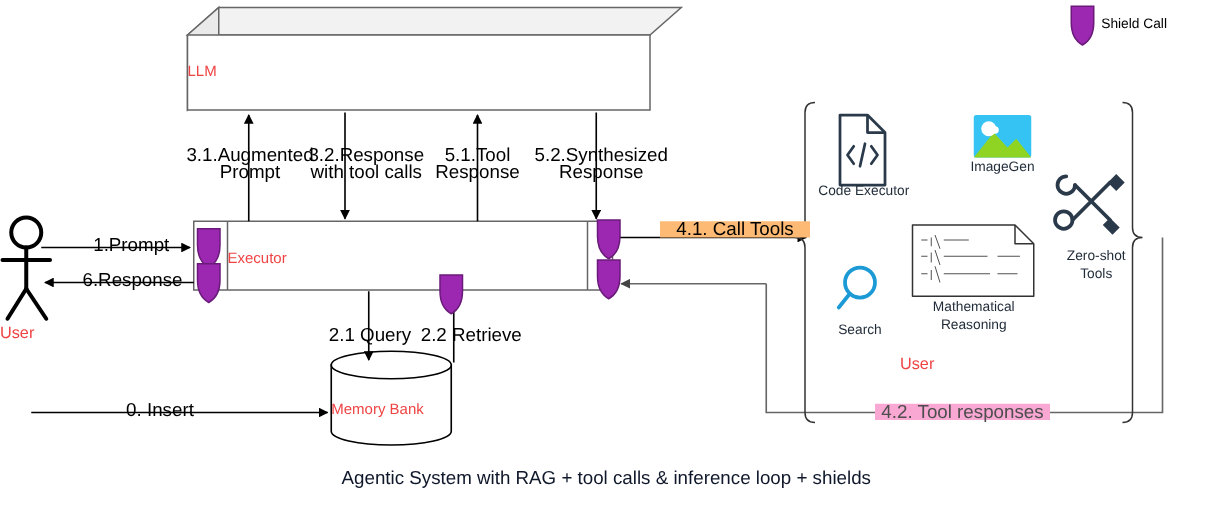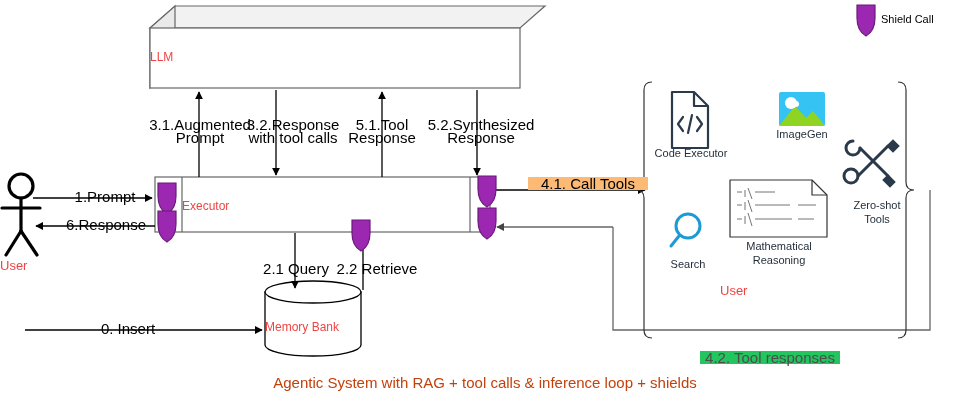--- a/index.html
+++ b/index.html
@@ -4,21 +4,21 @@
 <style>
   html,body{margin:0;padding:0;background:#ffffff;}
   body{width:970px;height:411px;position:relative;
        font-family:"Liberation Sans","DejaVu Sans",sans-serif;color:#000;
        overflow:hidden;}
   .lbl{position:absolute;font-size:15px;line-height:13px;color:#000;text-align:center;white-space:pre-line;}
   .lbl-gray{color:#4d4d4d;}
   #svg-layer{position:absolute;left:0;top:0;width:970px;height:411px;}
   .tool-cap{position:absolute;font-size:11px;line-height:13px;color:#1f2b38;text-align:center;}
   .caption{position:absolute;left:0;top:374px;width:970px;text-align:center;
-           font-size:15px;color:#c2410c;}
+           font-size:15px;color:#0f172a;}
   .node-title{position:absolute;font-weight:normal;font-size:12px;color:#ef4444;text-align:left;}
 </style>
 </head>
 <body>
 
 <svg id="svg-layer" viewBox="0 0 970 411">
   <defs>
     <marker id="arrow" viewBox="0 0 10 10" refX="9" refY="5" markerWidth="6" markerHeight="6" orient="auto-start-reverse">
       <path d="M0,0 L10,5 L0,10 z" fill="#000"></path>
     </marker>
@@ -183,21 +183,21 @@
 <div class="lbl" style="left:139px;top:118px;width:122px;">3.1.Augmented
 Prompt</div>
 <div class="lbl" style="left:232px;top:118px;width:122px;">3.2.Response
 with tool calls</div>
 <div class="lbl" style="left:330px;top:118px;width:104px;">5.1.Tool
 Response</div>
 <div class="lbl" style="left:419px;top:118px;width:124px;">5.2.Synthesized
 Response</div>
 
 <div class="lbl" style="left:528px;top:177px;width:120px;background:#fdba74;">4.1. Call Tools</div>
-<div class="lbl lbl-gray" style="left:700px;top:323px;width:140px;background:#22c55e;margin-top:28px;">4.2. Tool responses</div>
+<div class="lbl lbl-gray" style="left:700px;top:323px;width:140px;background:#f9a8d4;">4.2. Tool responses</div>
 
 <div class="tool-cap" style="left:645px;top:147px;width:92px;">Code Executor</div>
 <div class="tool-cap" style="left:767px;top:128px;width:70px;">ImageGen</div>
 <div class="tool-cap" style="left:658px;top:258px;width:60px;">Search</div>
 <div class="tool-cap" style="left:738px;top:239px;width:82px;line-height:14px;">Mathematical Reasoning</div>
 <div class="tool-cap" style="left:845px;top:198px;width:64px;line-height:14px;">Zero-shot Tools</div>
 
 <div class="lbl" style="left:881px;top:13px;width:86px;text-align:left;font-size:11px;">Shield Call</div>
 
 <div class="caption">Agentic System with RAG + tool calls &amp; inference loop + shields</div>

